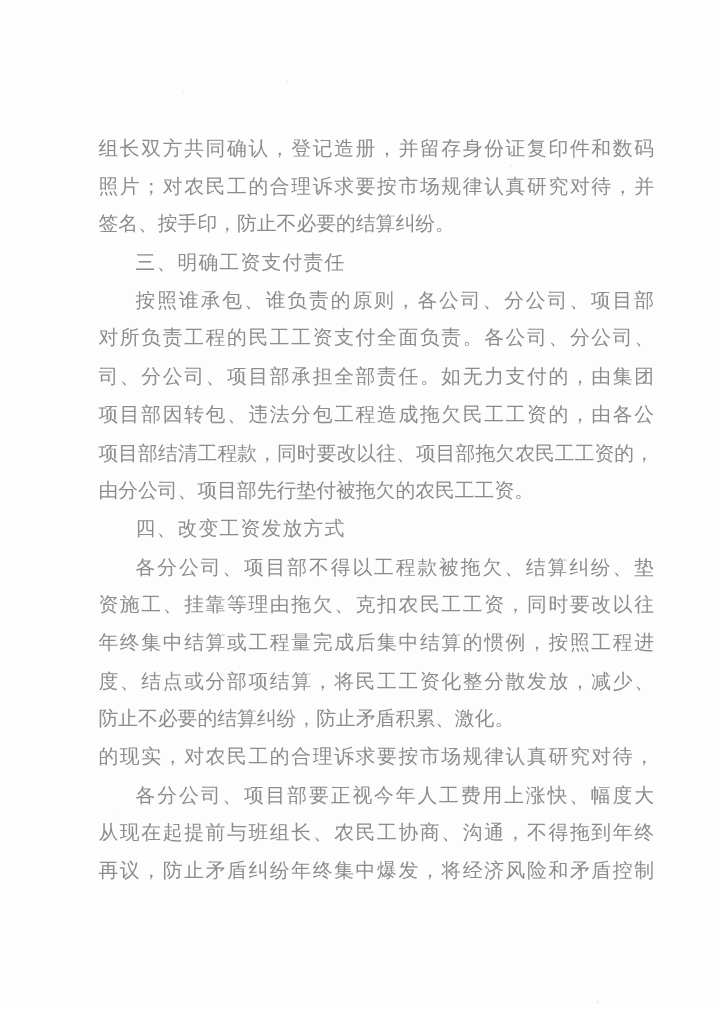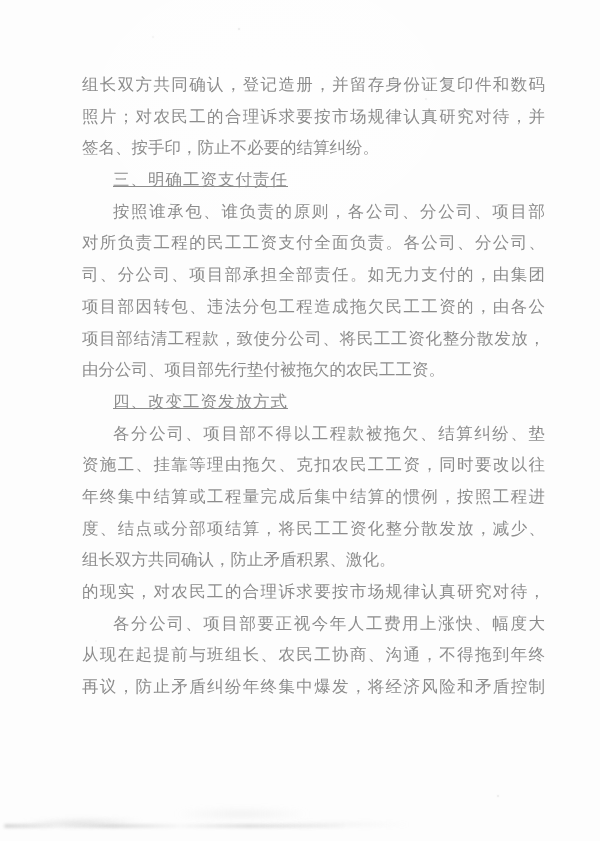--- a/index.html
+++ b/index.html
@@ -13,20 +13,21 @@
     overflow: hidden;
     background: #fdfdfd;
     font-family: "Liberation Serif", "DejaVu Serif", serif;
   }
   .sheet {
     position: absolute;
     inset: 0;
     background:
       radial-gradient(ellipse 420px 300px at 45% 12%, rgba(255,255,255,0.6), transparent 70%),
       #fdfdfd;
+    margin-top: 39px;
   }
   .text-block {
     position: absolute;
     left: 82px;
     top: 69px;
     width: 463px;
     font-size: 16.5px;
     line-height: 31.7px;
     color: #8c8c8c;
     text-rendering: optimizeLegibility;
@@ -40,21 +41,20 @@
     text-align: justify;
     text-align-last: justify;
     text-justify: inter-character;
   }
   
   .line.indent {
     text-indent: 31px;
   }
   .line.heading {
     letter-spacing: 1px;
-    text-decoration: underline;
   }
   
   .smudge {
     position: absolute;
     pointer-events: none;
   }
   .smudge-main {
     left: 4px;
     top: 824px;
     width: 340px;
@@ -119,28 +119,28 @@
 <div class="sheet">
   <div class="text-block" id="text-block" style="color: rgb(140, 140, 140);">
       <div class="line fill">组长双方共同确认，登记造册，并留存身份证复印件和数码</div>
       <div class="line fill">照片；对农民工的合理诉求要按市场规律认真研究对待，并</div>
       <div class="line">签名、按手印，防止不必要的结算纠纷。</div>
       <div class="line indent heading">三、明确工资支付责任</div>
       <div class="line fill indent">按照谁承包、谁负责的原则，各公司、分公司、项目部</div>
       <div class="line fill">对所负责工程的民工工资支付全面负责。各公司、分公司、</div>
       <div class="line fill">司、分公司、项目部承担全部责任。如无力支付的，由集团</div>
       <div class="line fill">项目部因转包、违法分包工程造成拖欠民工工资的，由各公</div>
-      <div class="line fill">项目部结清工程款，致使分公司、将民工工资化整分散发放，</div>
+      <div class="line fill">项目部结清工程款，同时要改以往、项目部拖欠农民工工资的，</div>
       <div class="line">由分公司、项目部先行垫付被拖欠的农民工工资。</div>
       <div class="line indent heading">四、改变工资发放方式</div>
       <div class="line fill indent">各分公司、项目部不得以工程款被拖欠、结算纠纷、垫</div>
       <div class="line fill">资施工、挂靠等理由拖欠、克扣农民工工资，同时要改以往</div>
       <div class="line fill">年终集中结算或工程量完成后集中结算的惯例，按照工程进</div>
       <div class="line fill">度、结点或分部项结算，将民工工资化整分散发放，减少、</div>
-      <div class="line">组长双方共同确认，防止矛盾积累、激化。</div>
+      <div class="line">防止不必要的结算纠纷，防止矛盾积累、激化。</div>
       <div class="line fill">的现实，对农民工的合理诉求要按市场规律认真研究对待，</div>
       <div class="line fill indent">各分公司、项目部要正视今年人工费用上涨快、幅度大</div>
       <div class="line fill">从现在起提前与班组长、农民工协商、沟通，不得拖到年终</div>
       <div class="line fill">再议，防止矛盾纠纷年终集中爆发，将经济风险和矛盾控制</div>
     </div>
   <div class="smudge smudge-center"></div>
   <div class="smudge smudge-left"></div>
   <div class="smudge smudge-main"></div>
   <div class="smudge smudge-tail"></div>
   <div class="noise"></div>

